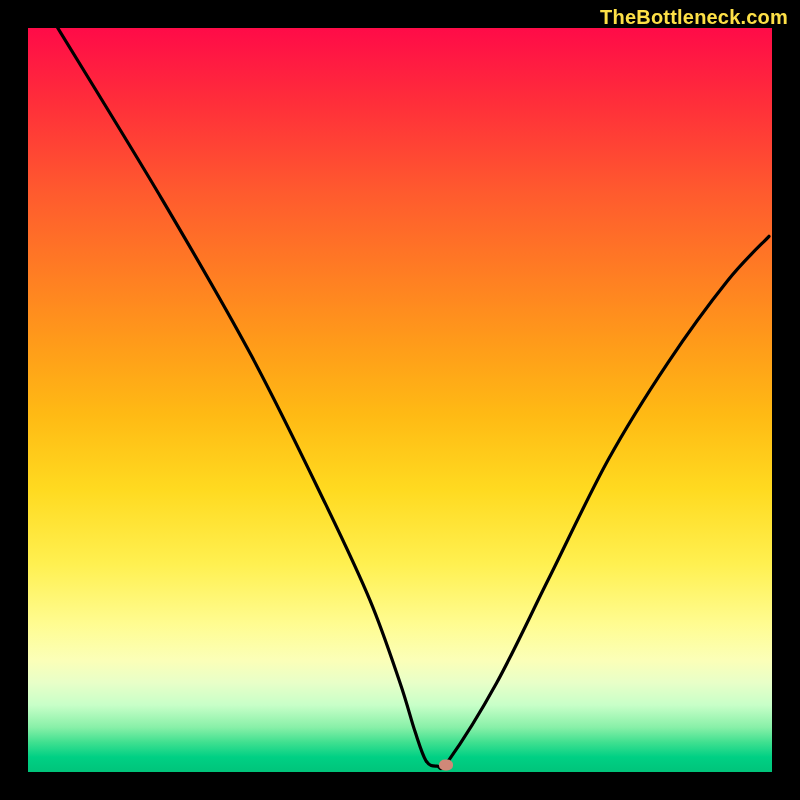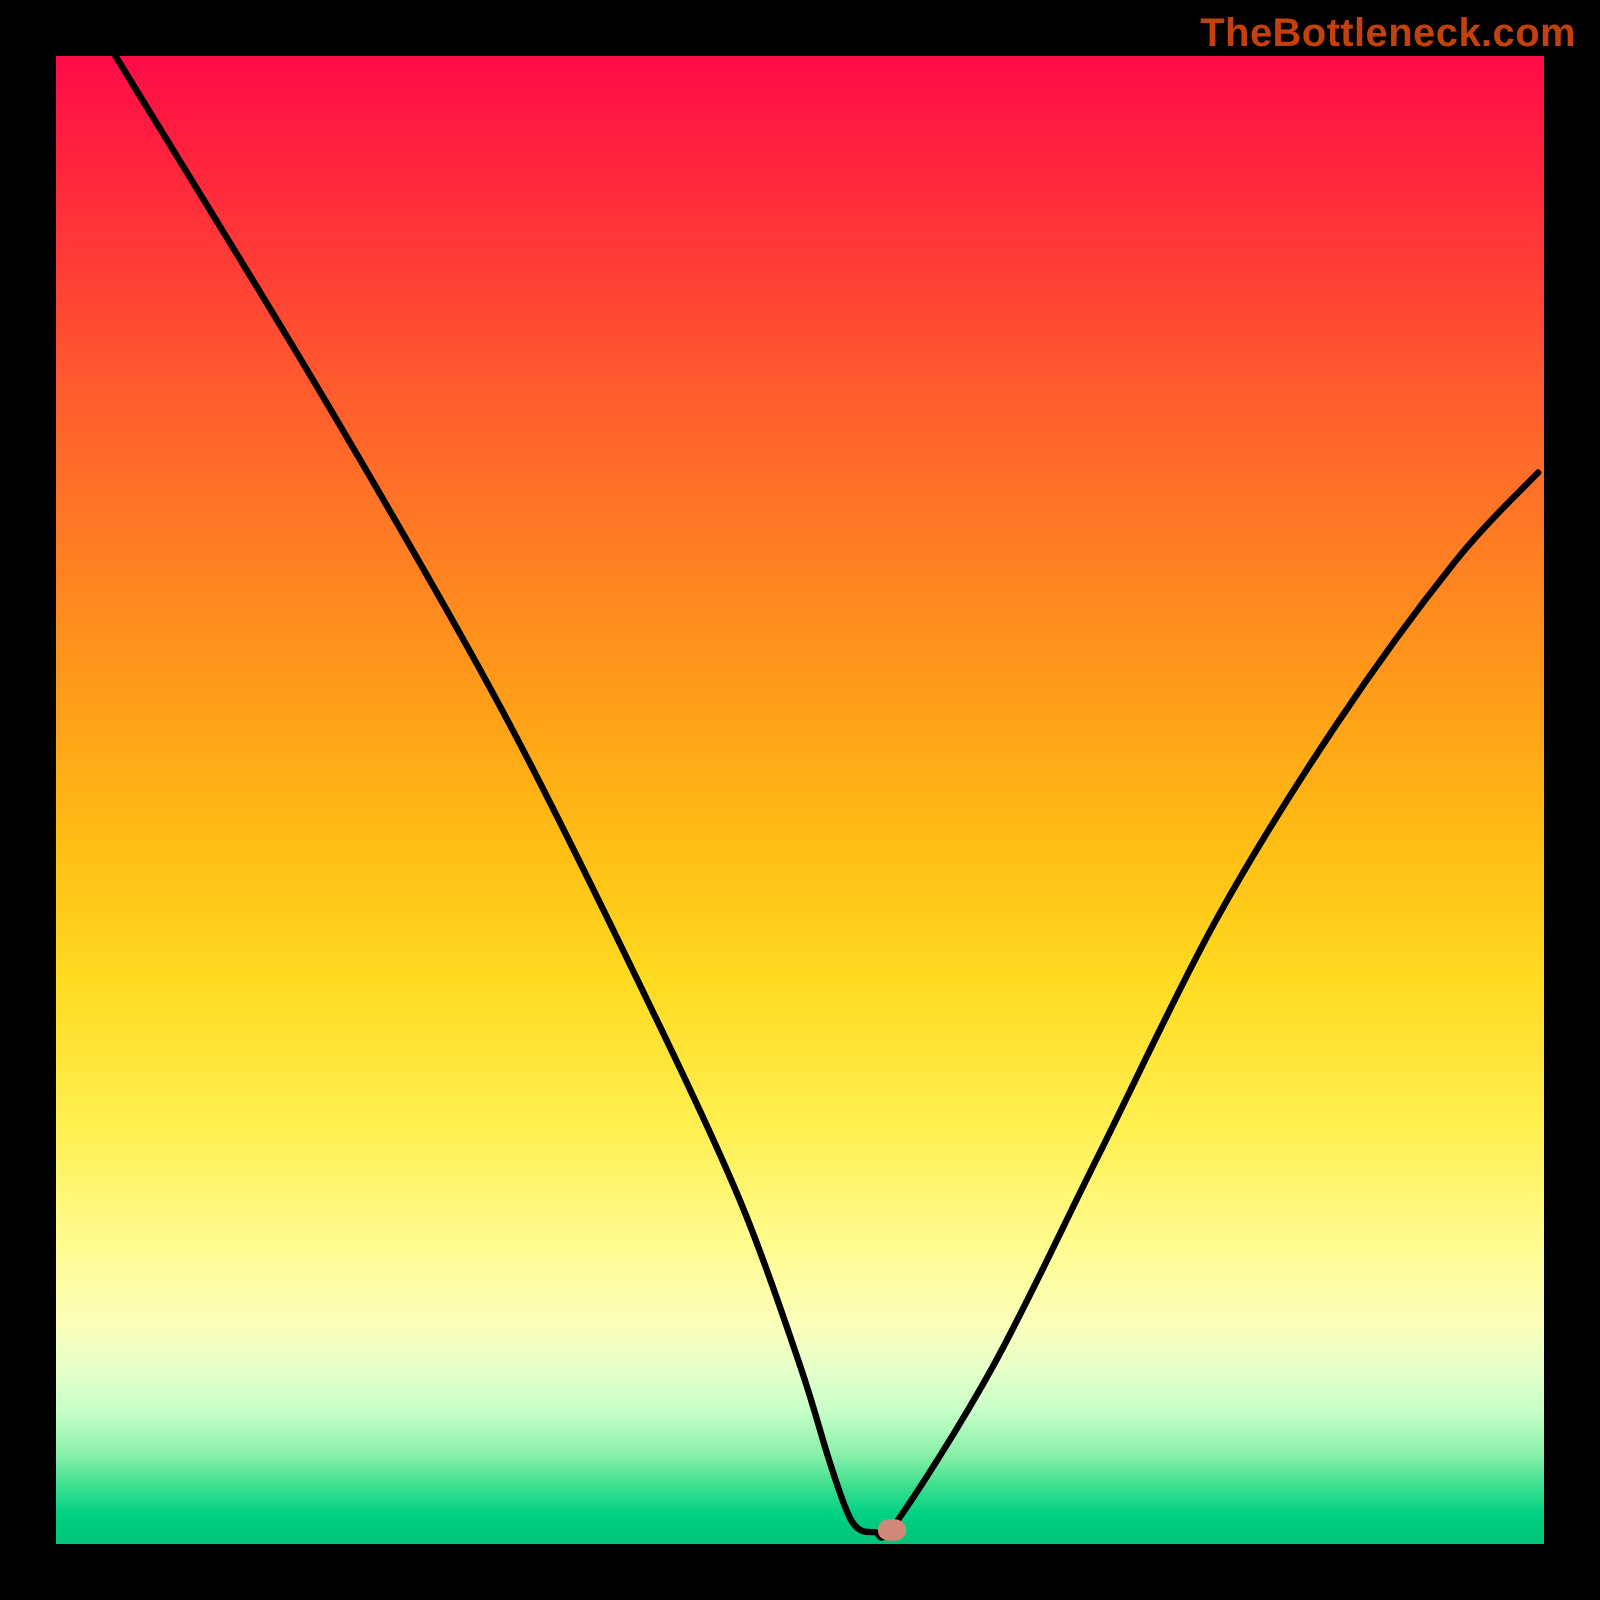--- a/index.html
+++ b/index.html
@@ -41,21 +41,21 @@
       #00c47a 100%
     );
   }
   .watermark {
     position: absolute;
     top: 6px;
     right: 12px;
     font-family: Arial, Helvetica, sans-serif;
     font-size: 20px;
     font-weight: 600;
-    color: #c2410c;
+    color: #fde047;
     letter-spacing: 0.2px;
     user-select: none;
   }
   svg.curve {
     position: absolute;
     left: 0;
     top: 0;
     width: 744px;
     height: 744px;
   }

